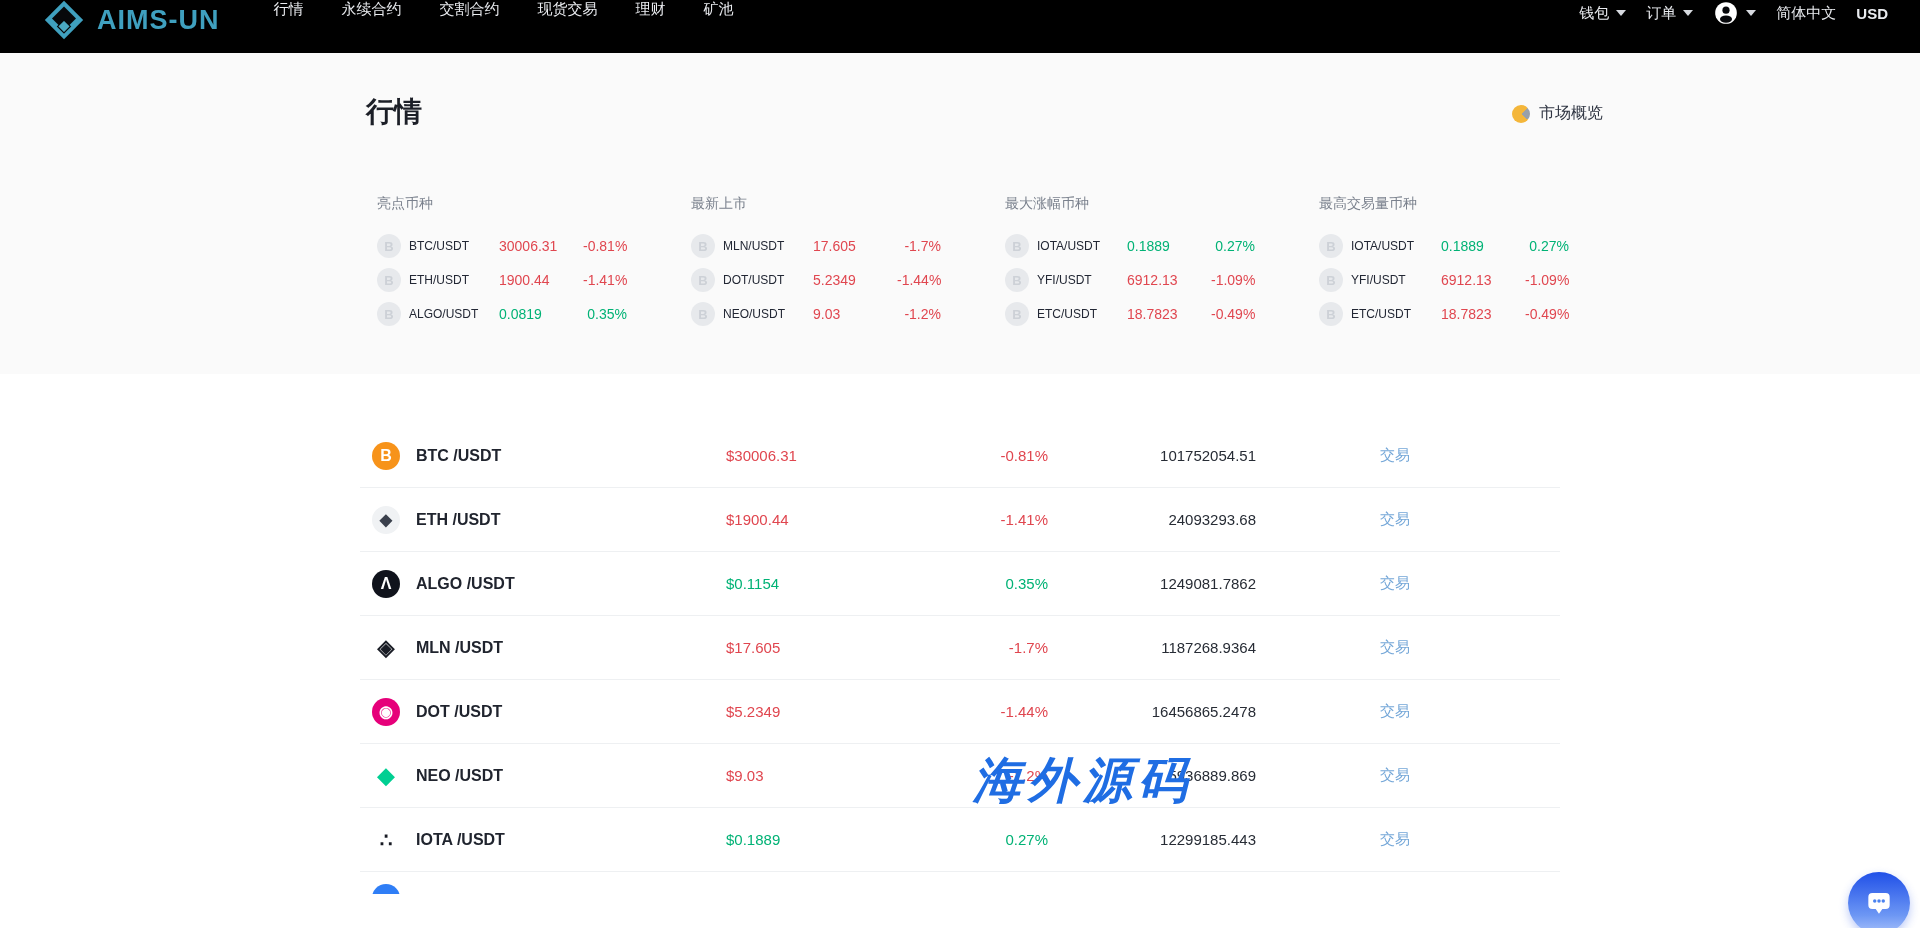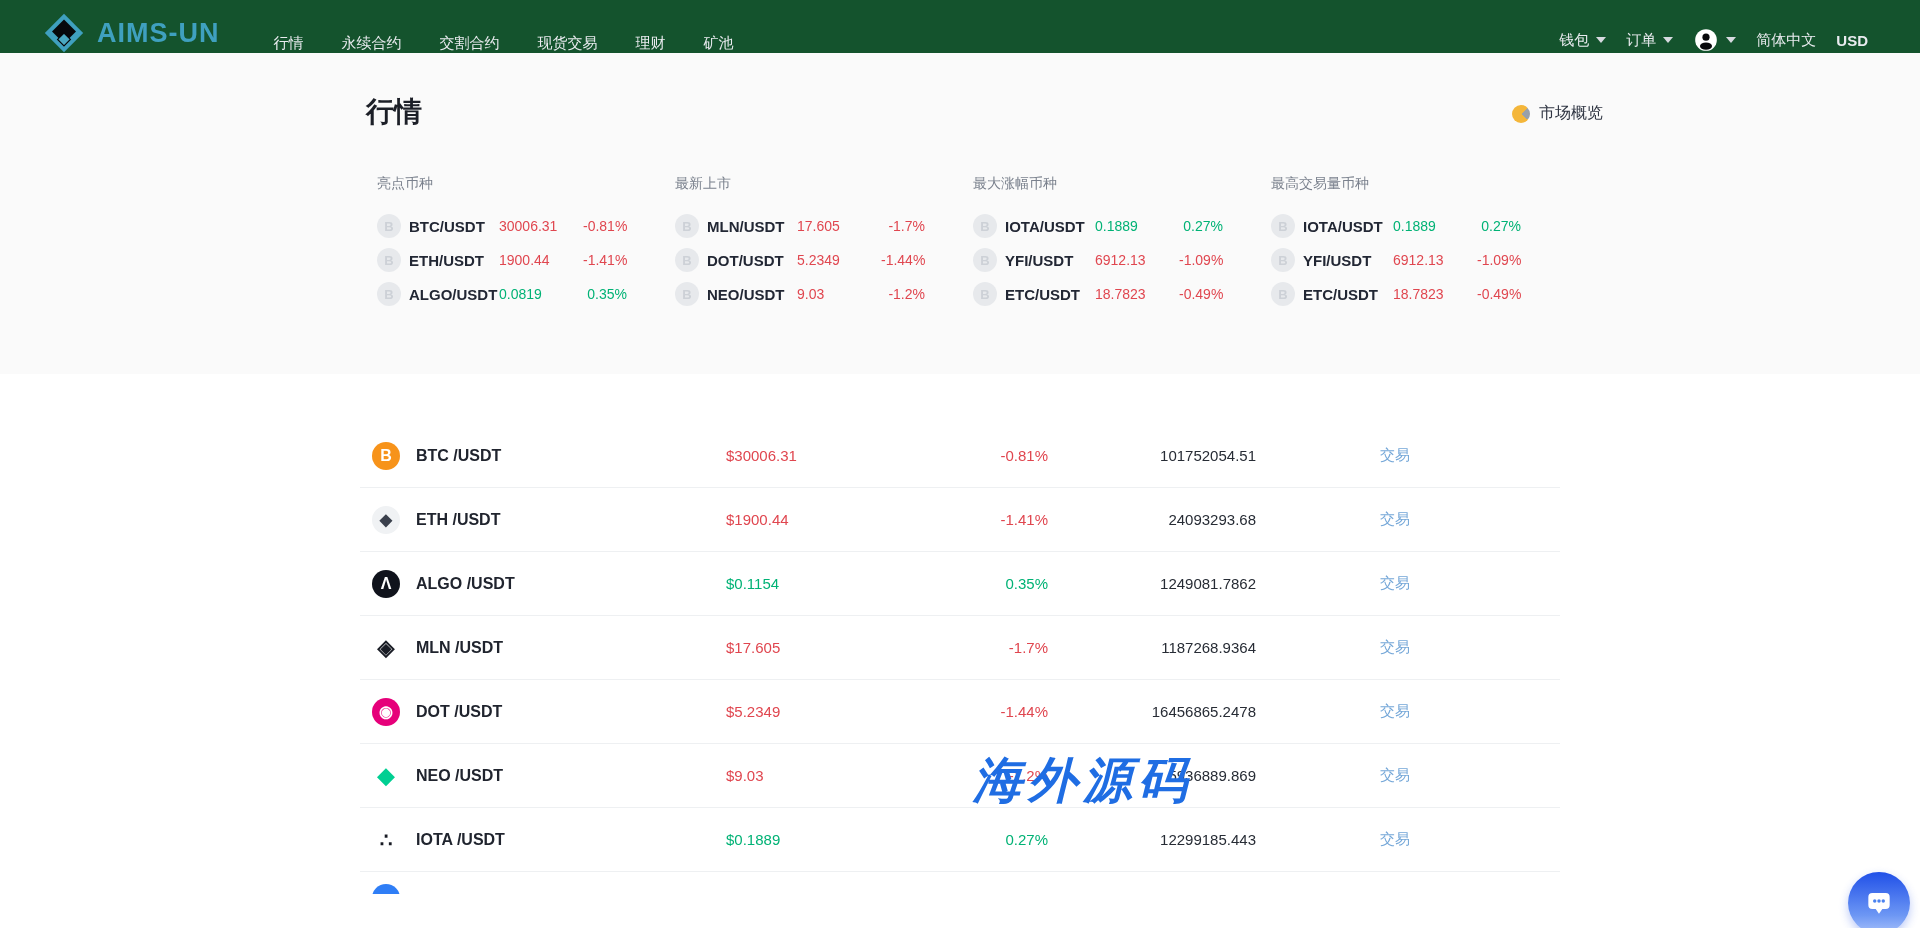--- a/index.html
+++ b/index.html
@@ -5,45 +5,45 @@
   :root{
     --up:#00b275; --down:#e0464f; --link:#74a7d8; --brand:#3fa0bf; --watermark:#1f6de3;
   }
   *{box-sizing:border-box}
   html,body{margin:0;padding:0}
   body{
     width:1920px;height:928px;overflow:hidden;position:relative;
     background:#ffffff;font-family:"Liberation Sans", sans-serif;color:#20242e;
   }
   
-  .navbar{height:53px;background:#14532d;display:flex;align-items:flex-end;padding:0 52px 0 44px}
+  .navbar{height:53px;background:#000000;display:flex;align-items:flex-start;padding:0 32px 0 44px}
   .brand{display:flex;align-items:center;gap:13px;margin-right:54px;cursor:pointer}
   .brand svg{width:40px;height:40px;display:block}
   .brand-name{color:var(--brand);font-size:27px;font-weight:bold;letter-spacing:1px}
   .nav-links{display:flex;gap:38px;list-style:none;margin:0;padding:0}
   .nav-links li{color:#e9ebef;font-size:15px;cursor:pointer;white-space:nowrap}
   .nav-right{margin-left:auto;display:flex;align-items:center;gap:20px;color:#e9ebef;font-size:15px}
   .nav-right .menu{display:flex;align-items:center;gap:7px;cursor:pointer;white-space:nowrap}
   .caret{width:0;height:0;border-left:5px solid transparent;border-right:5px solid transparent;border-top:6px solid #d7dae0;display:inline-block}
   .avatar-wrap{display:flex;align-items:center;gap:7px;cursor:pointer}
   .usd{font-weight:bold}
   
   .hero{background:#fafafa;height:321px;padding-top:40px}
   .hero-inner{width:1243px;margin-left:360px}
   .hero-top{display:flex;align-items:flex-start;justify-content:space-between}
   .page-title{font-size:28px;font-weight:bold;color:#1c1f27;margin:0 0 0 6px}
   .overview-link{display:flex;align-items:center;gap:9px;font-size:16px;color:#2f3542;margin-top:10px;cursor:pointer}
   .pie-icon{width:18px;height:18px;border-radius:50%;background:conic-gradient(#f4b63a 0 45deg,#98a0ab 45deg 130deg,#f4b63a 130deg 360deg)}
-  .highlights{display:flex;gap:48px;padding-left:17px;margin-top:44px}
+  .highlights{display:flex;gap:64px;padding-left:17px;margin-top:64px}
   .hl-col{width:250px}
   .hl-label{font-size:14px;color:#7a818d;margin-bottom:16px}
   .hl-row{display:flex;align-items:center;height:34px;cursor:pointer}
   .hl-icon{width:24px;height:24px;border-radius:50%;display:flex;align-items:center;justify-content:center;
            font-weight:bold;font-size:13px;margin-right:8px;flex:0 0 24px}
-  .hl-pair{flex:0 0 90px;font-size:15px;font-weight:bold;color:#222734;white-space:nowrap}
+  .hl-pair{flex:0 0 90px;font-size:12px;font-weight:normal;color:#222734;white-space:nowrap}
   .hl-price{flex:0 0 84px;font-size:14px}
   .hl-pct{margin-left:auto;font-size:14px}
   [data-dir="up"]{color:var(--up)}
   [data-dir="down"]{color:var(--down)}
   
   .market{width:1200px;margin:50px 0 0 360px}
   .thead,.trow,.trow-partial{display:grid;grid-template-columns:366px 130px 192px 208px 304px;align-items:center}
   .thead{background:#f5f5f7;height:34px;font-size:13px;color:#666d78}
   .th{display:flex;align-items:center;gap:6px}
   .th.c1{padding-left:32px}

